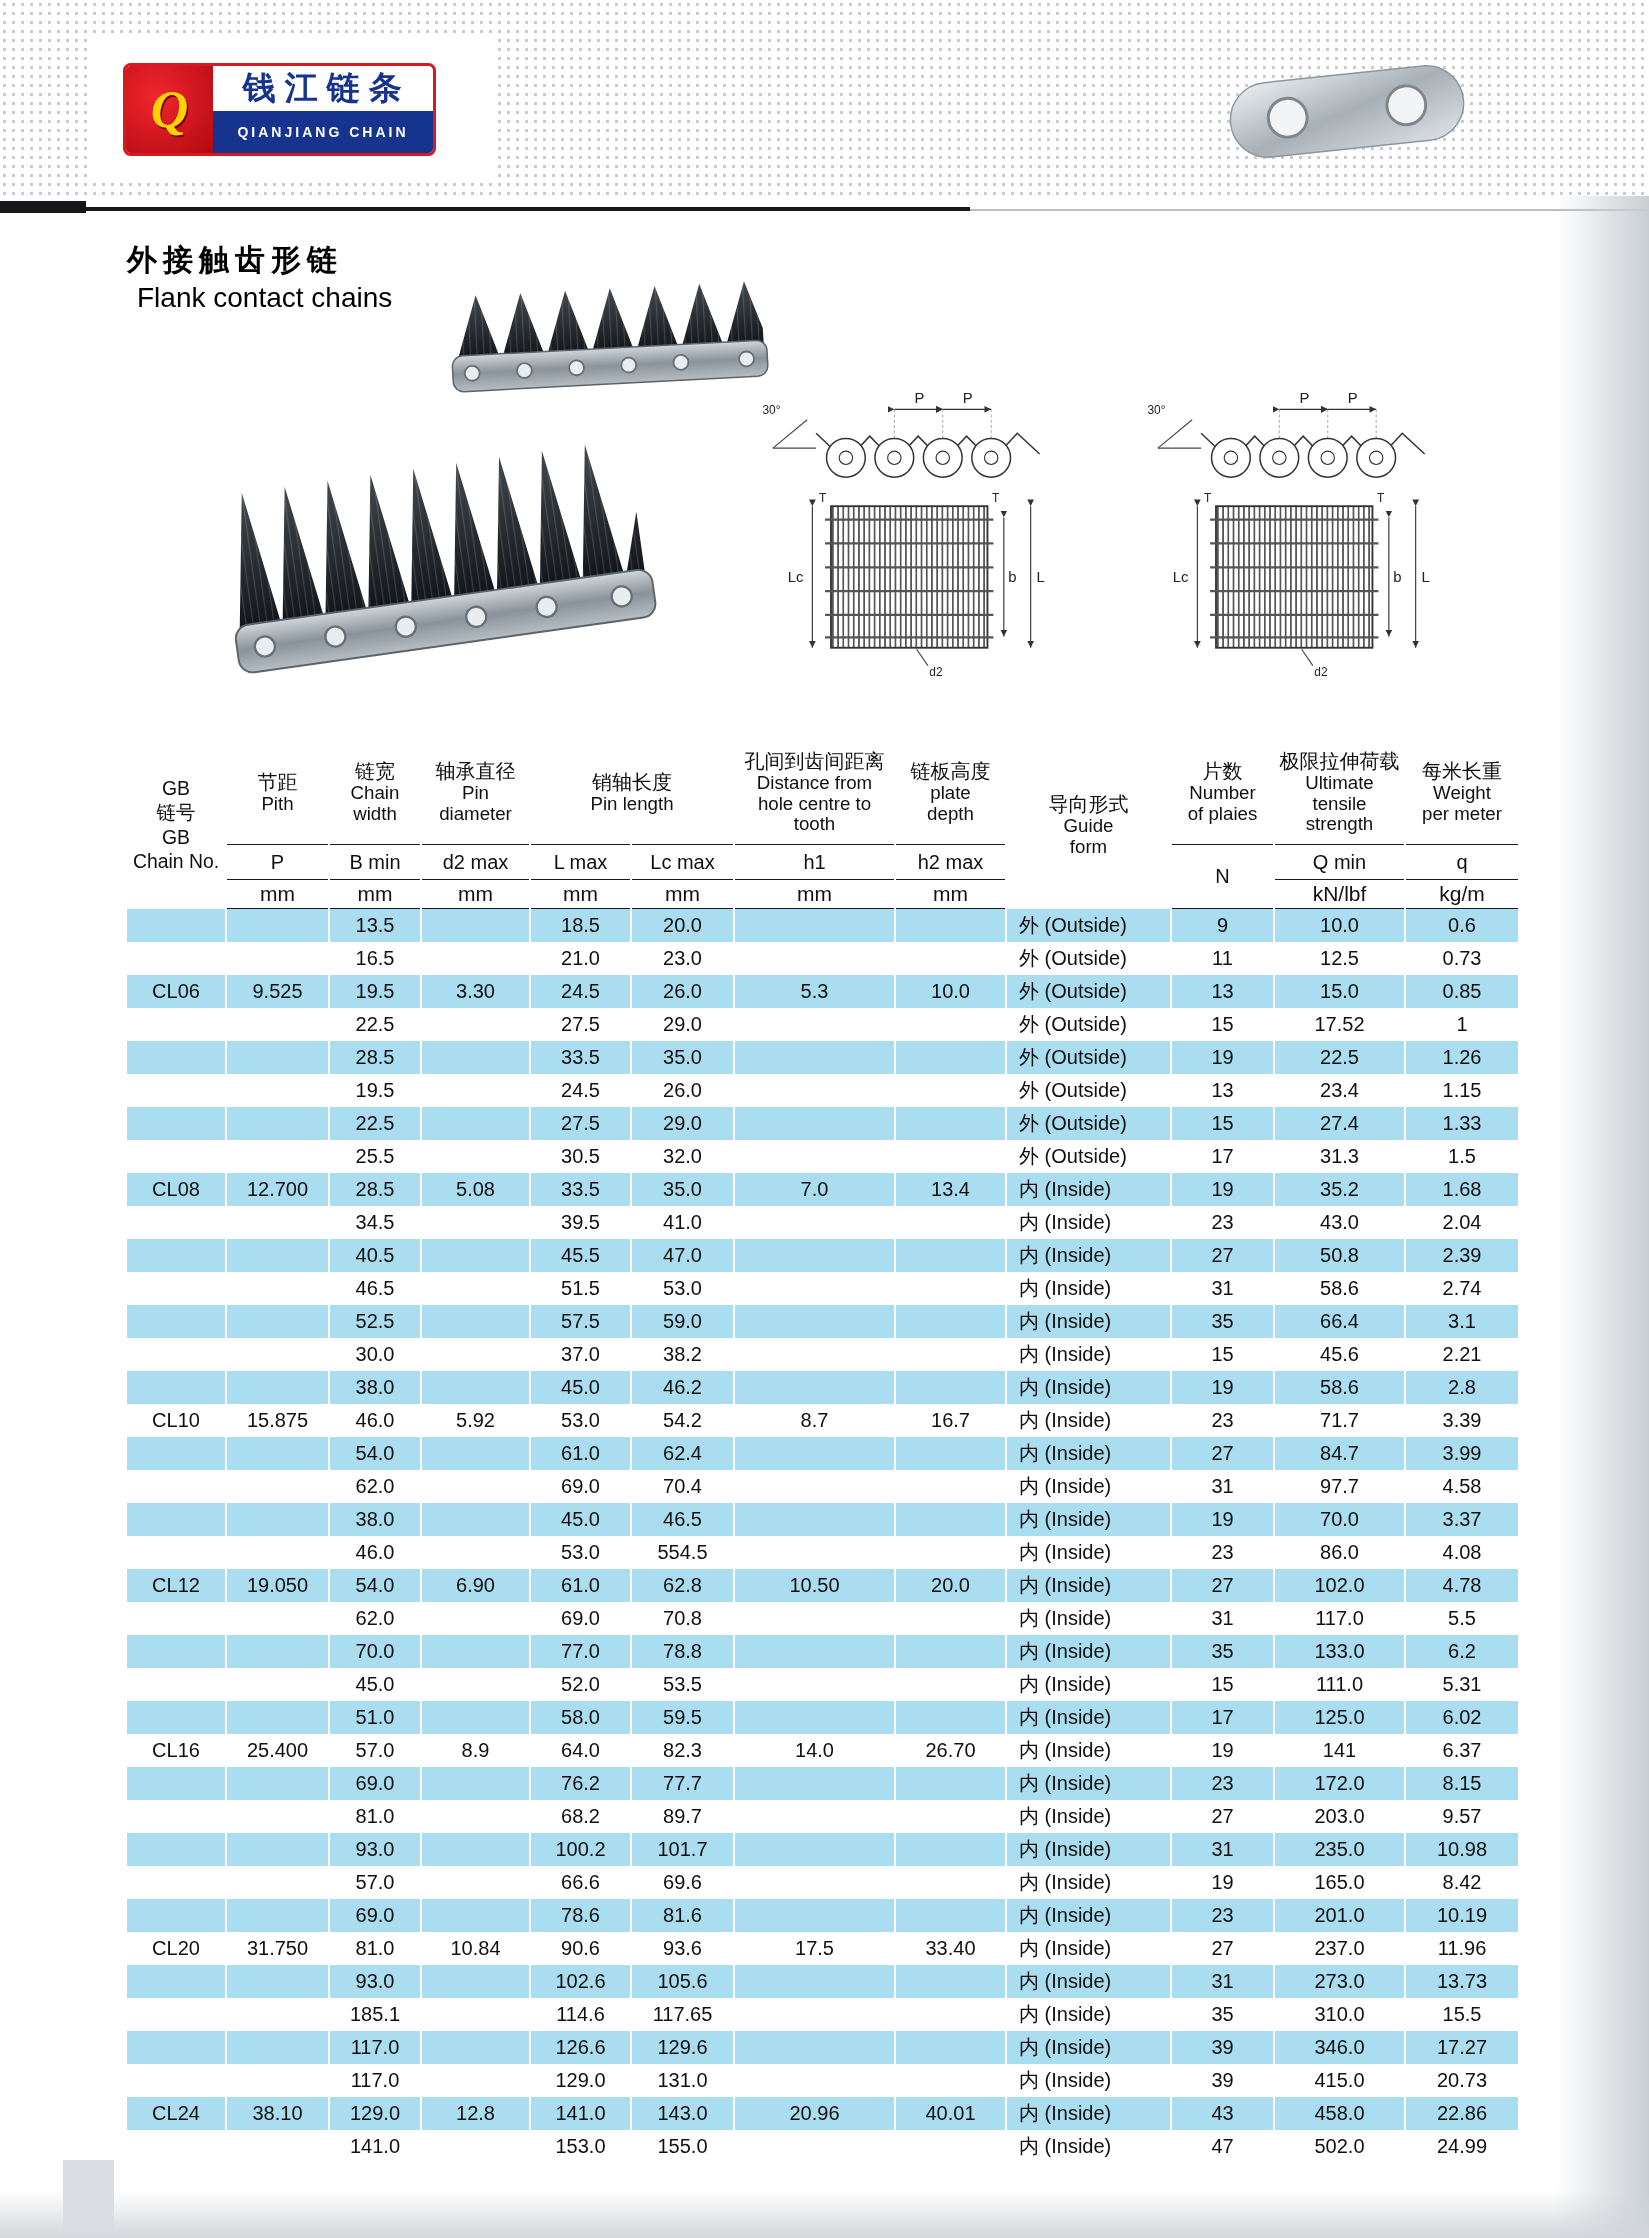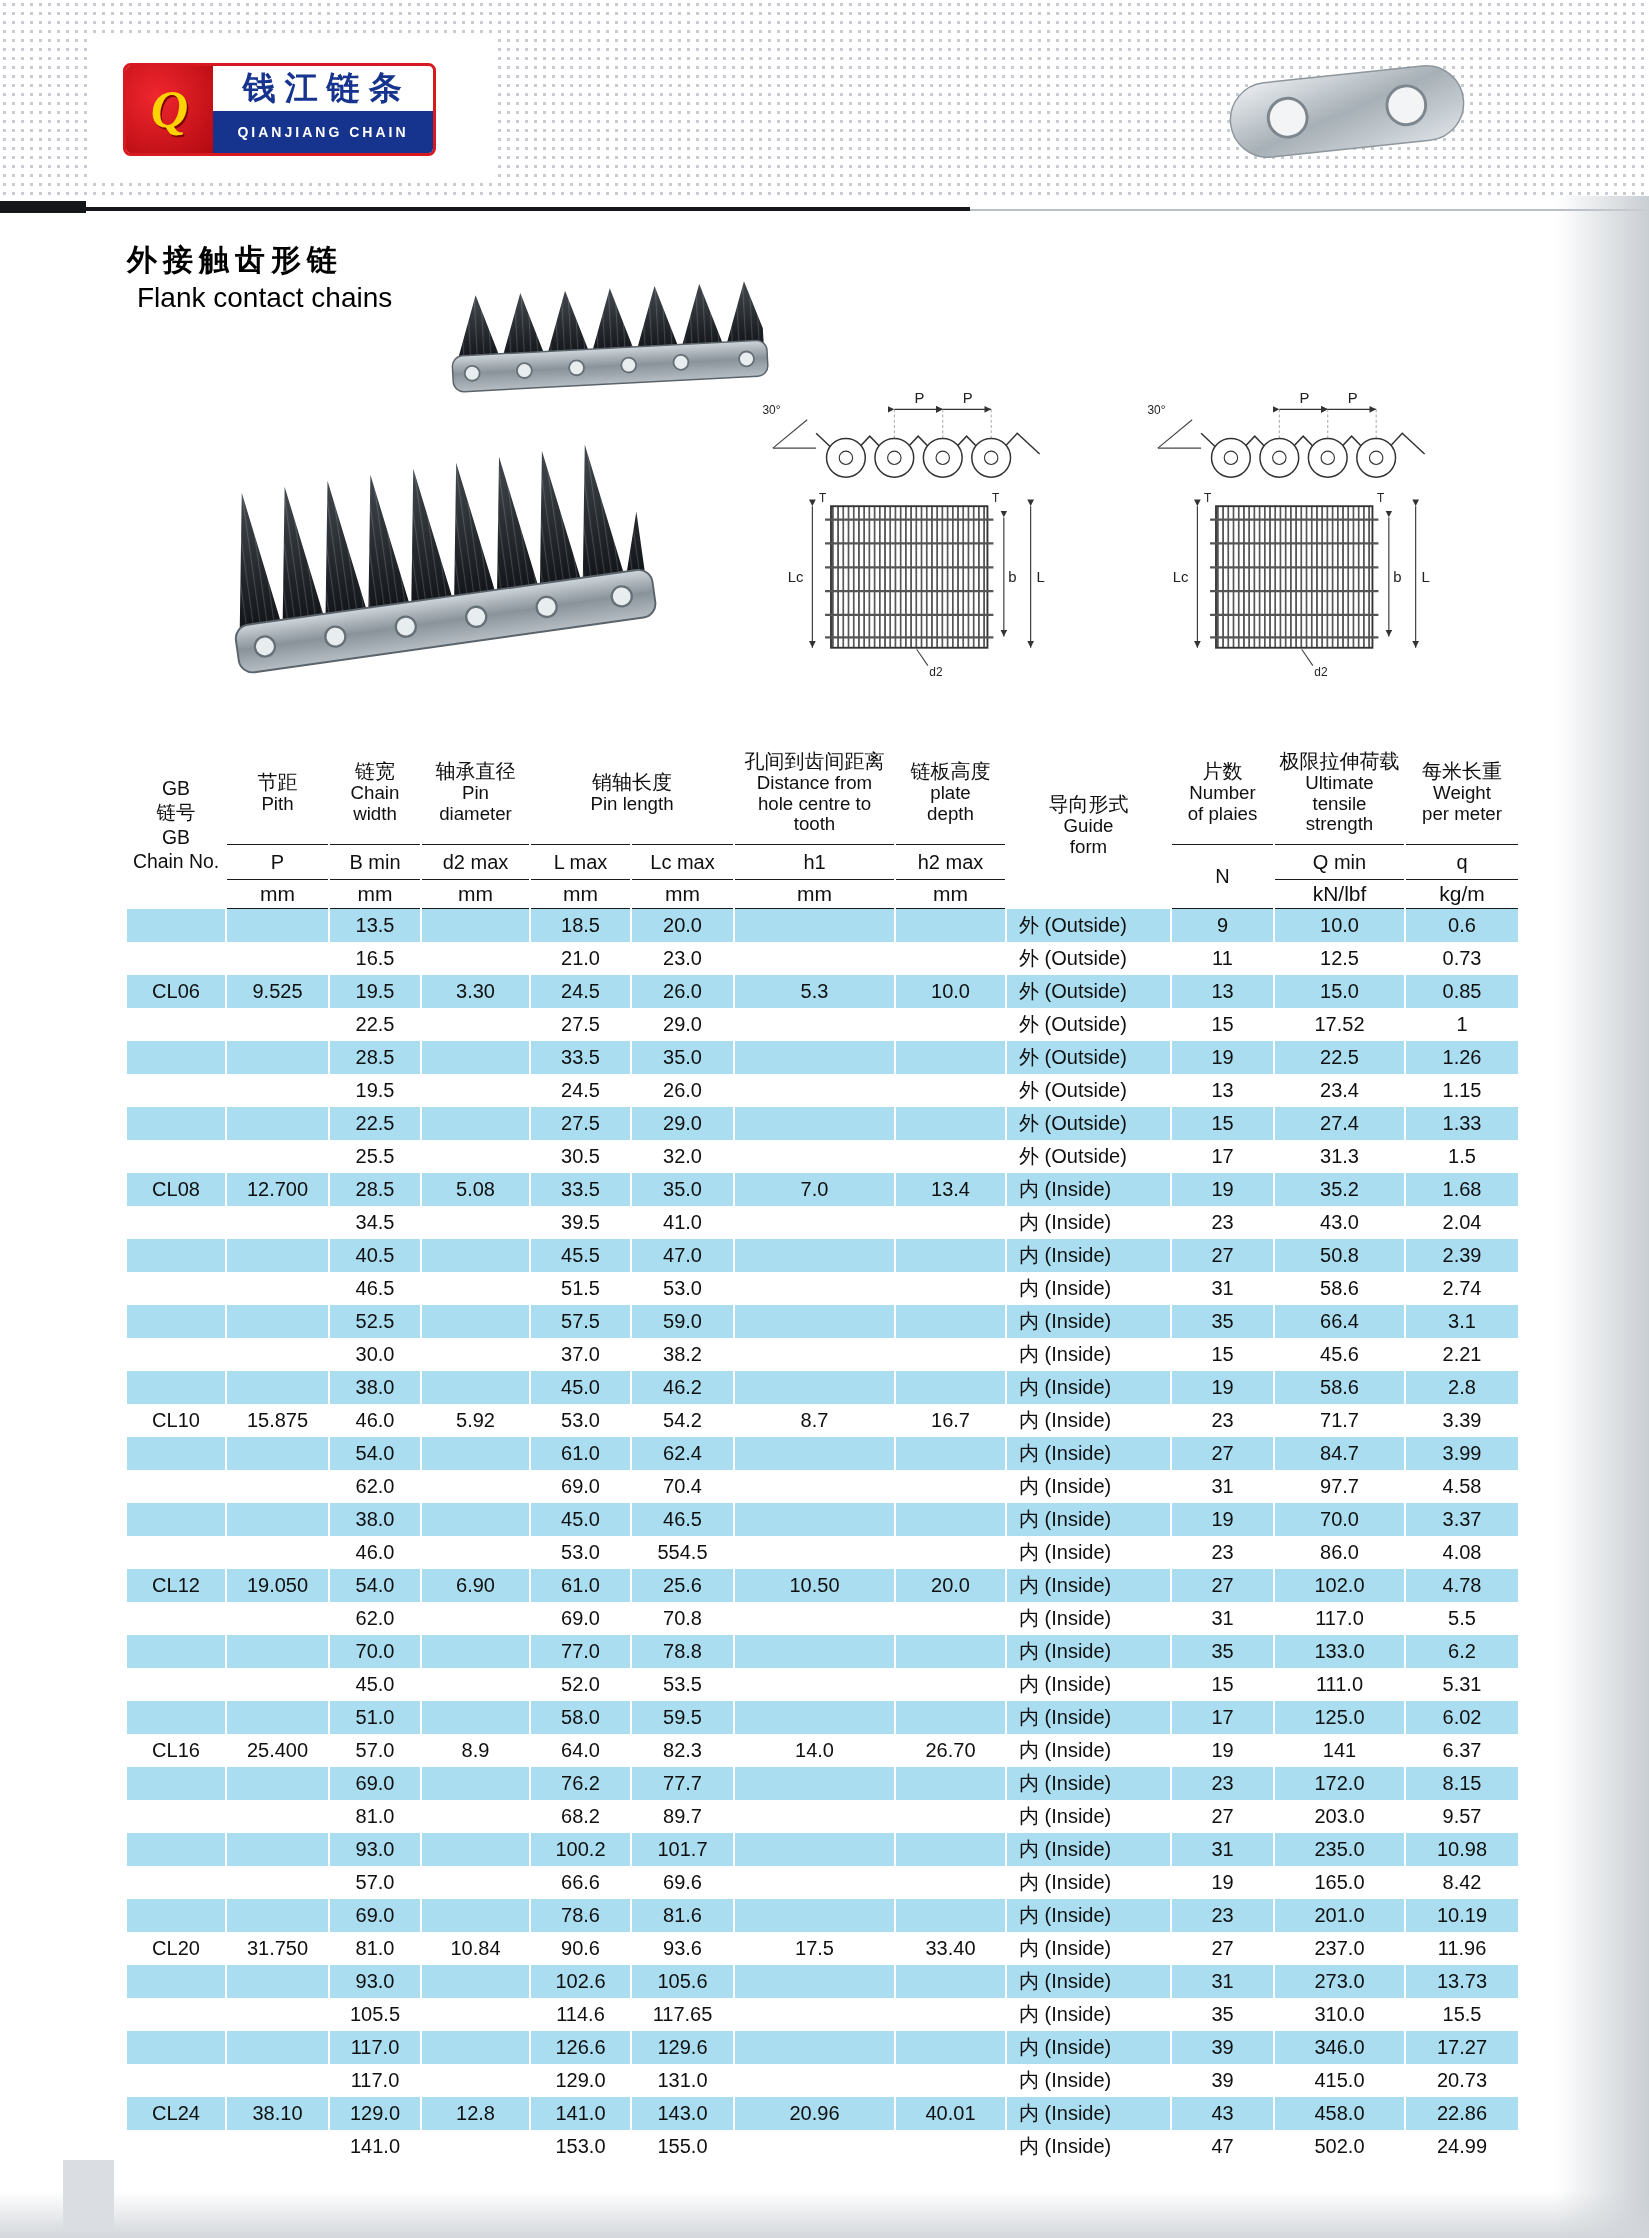--- a/index.html
+++ b/index.html
@@ -655,21 +655,21 @@
           <td>23</td>
           <td>86.0</td>
           <td>4.08</td>
         </tr>
         <tr class="row-blue">
           <td>CL12</td>
           <td>19.050</td>
           <td>54.0</td>
           <td>6.90</td>
           <td>61.0</td>
-          <td>25.6</td>
+          <td>62.8</td>
           <td>10.50</td>
           <td>20.0</td>
           <td class="guide-cell">内  (Inside)</td>
           <td>27</td>
           <td>102.0</td>
           <td>4.78</td>
         </tr>
         <tr class="row-white">
           <td></td>
           <td></td>
@@ -834,21 +834,21 @@
           <td></td>
           <td></td>
           <td class="guide-cell">内  (Inside)</td>
           <td>31</td>
           <td>273.0</td>
           <td>13.73</td>
         </tr>
         <tr class="row-white">
           <td></td>
           <td></td>
-          <td>105.5</td>
+          <td>185.1</td>
           <td></td>
           <td>114.6</td>
           <td>117.65</td>
           <td></td>
           <td></td>
           <td class="guide-cell">内  (Inside)</td>
           <td>35</td>
           <td>310.0</td>
           <td>15.5</td>
         </tr>

